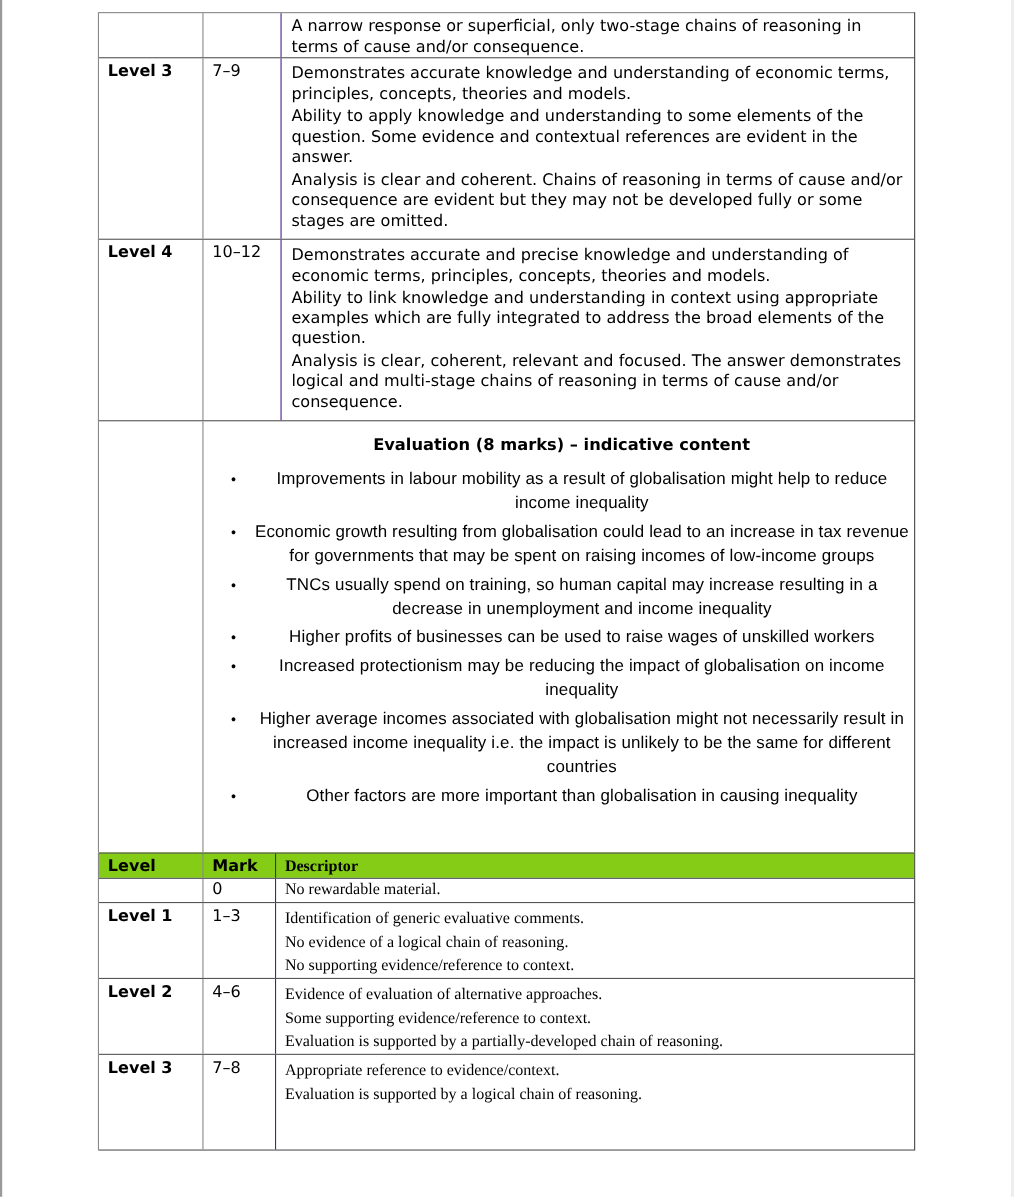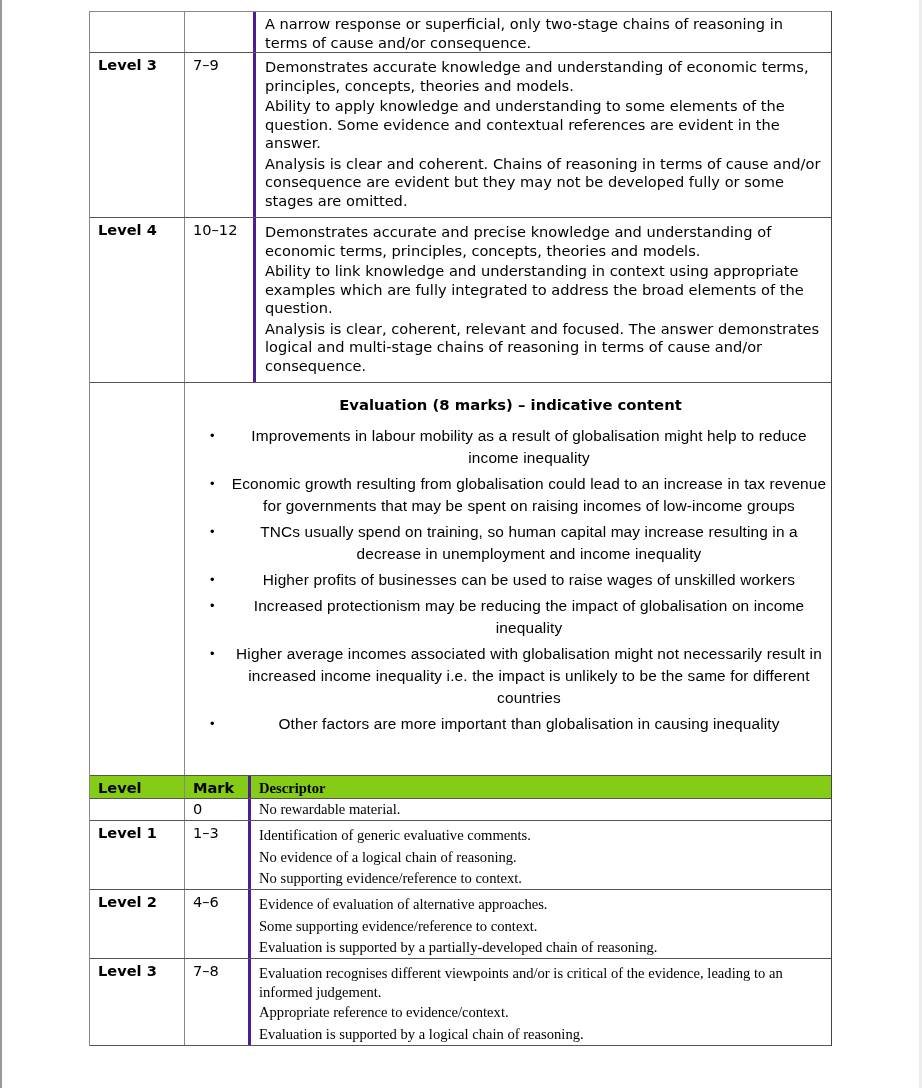--- a/index.html
+++ b/index.html
@@ -9,21 +9,21 @@
   }
   .page-edge-left { position: absolute; left: 0; top: 0; width: 2px; height: 1088px; background: #9a9a9a; }
   .page-edge-right { position: absolute; right: 0; top: 0; width: 3px; height: 1088px; background: #ededed; }
   .sheet { position: absolute; left: 89px; top: 11px; width: 743px; }
   .grid { position: relative; border-left: 1px solid #888; border-right: 1px solid #444; }
   .row { display: flex; border-top: 1px solid #555; }
   .row.first { border-top: 1px solid #888; }
   .row.last { border-bottom: 1px solid #555; }
   .c-level { width: 95px; flex: none; border-right: 1px solid #888; padding: 3px 0 0 8px; box-sizing: border-box;
     font-weight: bold; font-size: 14.6px; line-height: 18.5px; }
-  .c-mark { flex: none; border-right: 3px solid #4c1d95; padding: 3px 0 0 8px; box-sizing: border-box;
+  .c-mark { flex: none; border-right: 1px solid #4c1d95; padding: 3px 0 0 8px; box-sizing: border-box;
     font-size: 14.6px; line-height: 18.5px; }
   .t1 .c-mark { width: 71px; }
   .t2 .c-mark { width: 66px; }
   .c-desc { flex: 1; padding: 2px 6px 0 9px; box-sizing: border-box; font-size: 14.6px; line-height: 18.5px; }
   .t2 .c-desc { padding-left: 8px; font-family: Liberation Serif, serif; }
   .para { margin: 0 0 2px 0; }
   .para.tight { margin-bottom: 3px; }
   .eval-block { display: flex; border-top: 1px solid #555; text-align: center; }
   .eval-left { width: 95px; flex: none; border-right: 1px solid #888; box-sizing: border-box; }
   .eval-right { flex: 1; padding: 12px 4px 10px 9px; box-sizing: border-box; }
@@ -116,19 +116,18 @@
       <div class="c-desc" style="padding-top:5px">
         <p class="para tight">Evidence of evaluation of alternative approaches.</p>
         <p class="para tight">Some supporting evidence/reference to context.</p>
         <p class="para tight">Evaluation is supported by a partially-developed chain of reasoning.</p>
       </div>
     </div>
     <div class="row last" style="height:86px">
       <div class="c-level">Level 3</div>
       <div class="c-mark">7–8</div>
       <div class="c-desc" style="padding-top:5px">
-        <p class="para">Evaluation recognises different viewpoints and/or is critical of the evidence, leading to an informed judgement.</p>
         <p class="para tight">Appropriate reference to evidence/context.</p>
         <p class="para tight">Evaluation is supported by a logical chain of reasoning.</p>
       </div>
     </div>
   </div>
 </div>
 
 </body></html>

